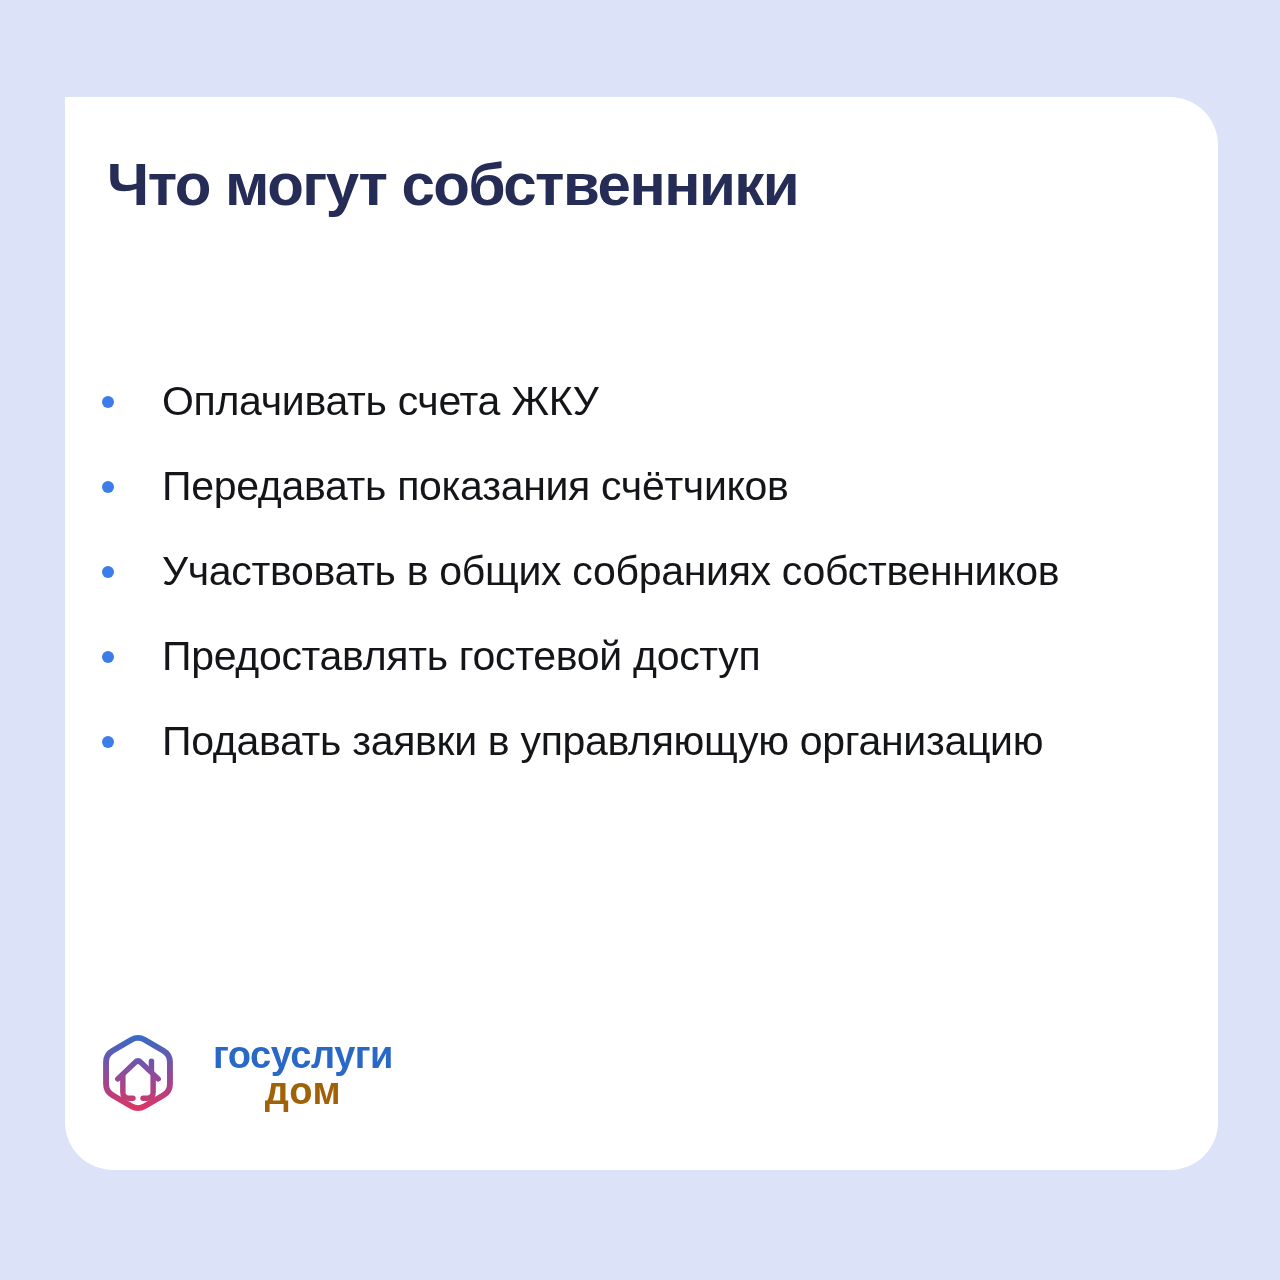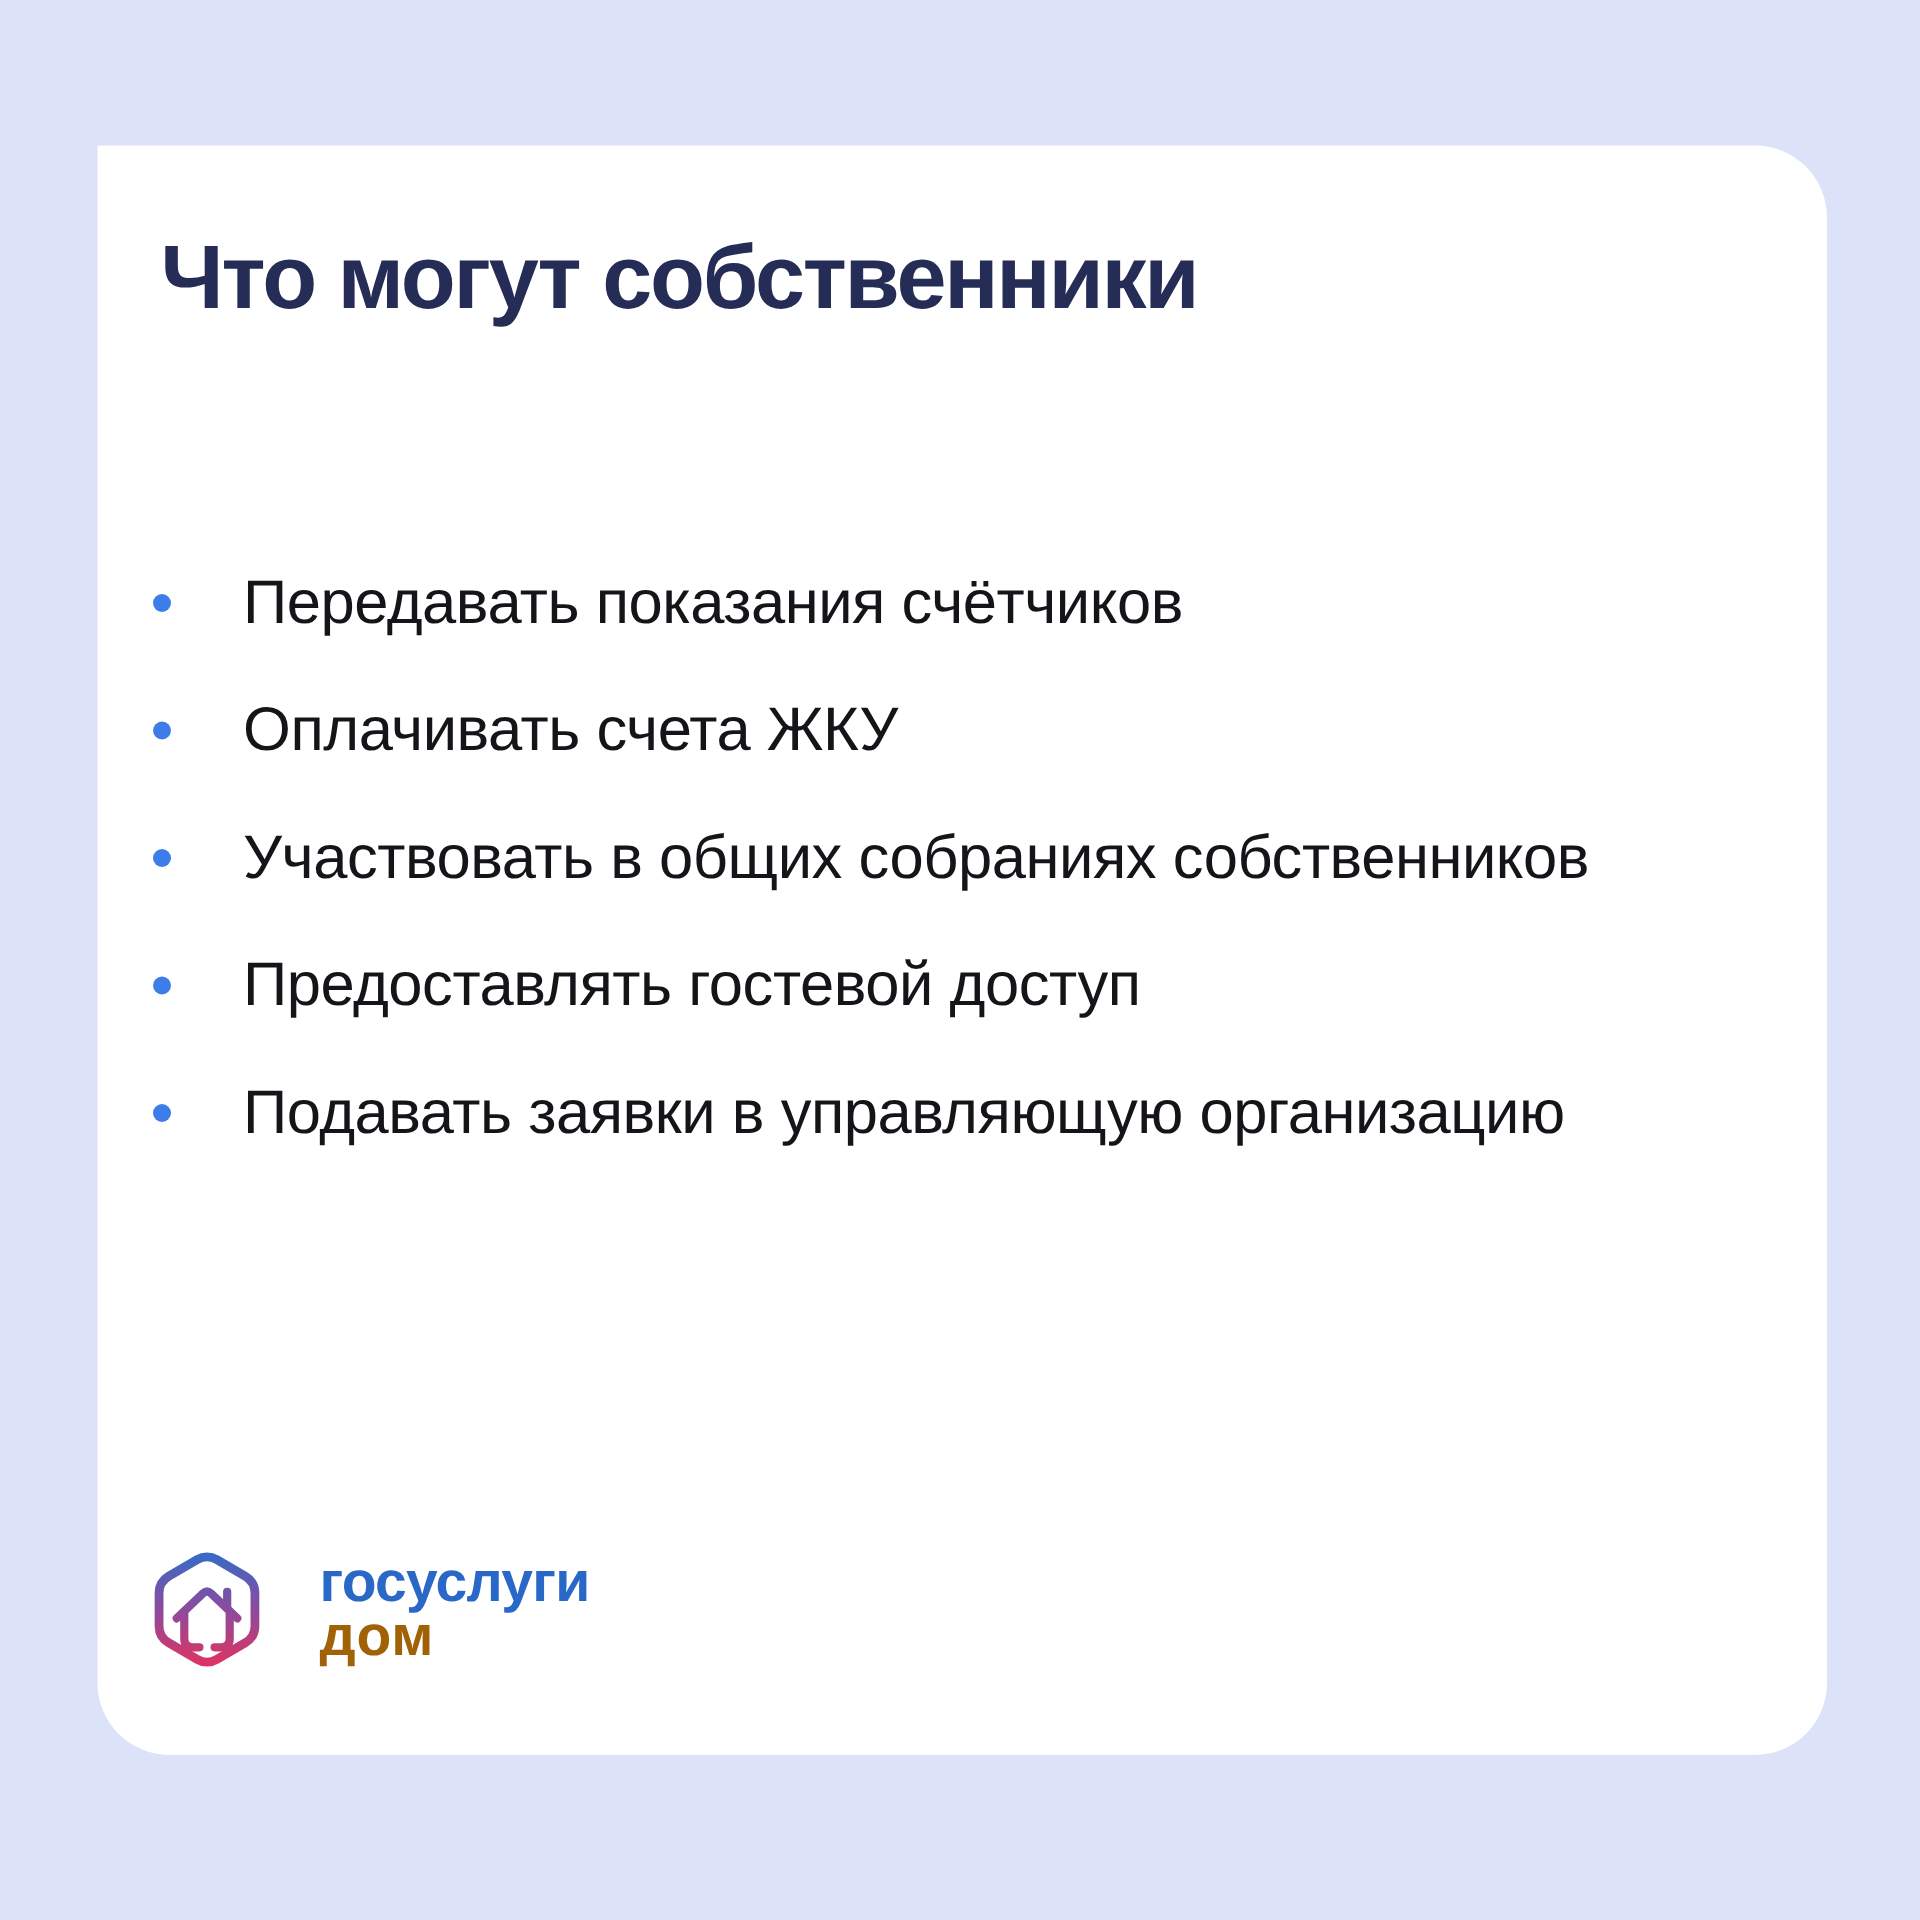--- a/index.html
+++ b/index.html
@@ -68,20 +68,21 @@
     display: flex;
     align-items: center;
   }
   .logo svg {
     display: block;
     width: 74px;
     height: 84px;
   }
   .logo-text {
     margin-left: 38px;
+    text-align: center;
   }
   .logo-line1 {
     font-size: 38px;
     font-weight: bold;
     line-height: 36px;
     letter-spacing: -0.5px;
     color: #2a68c8;
   }
   .logo-line2 {
     font-size: 38px;
@@ -97,25 +98,25 @@
 <div class="page">
   <div class="card">
 
     <h1 class="title">
       <span>Что могут собственники</span>
     </h1>
 
     <ul class="list">
       <li>
         <span class="bullet"></span>
-        <span class="item-text">Передавать показания счётчиков</span>
+        <span class="item-text">Оплачивать счета ЖКУ</span>
       </li>
       <li>
         <span class="bullet"></span>
-        <span class="item-text">Оплачивать счета ЖКУ</span>
+        <span class="item-text">Передавать показания счётчиков</span>
       </li>
       <li>
         <span class="bullet"></span>
         <span class="item-text">Участвовать в общих собраниях собственников</span>
       </li>
       <li>
         <span class="bullet"></span>
         <span class="item-text">Предоставлять гостевой доступ</span>
       </li>
       <li>

